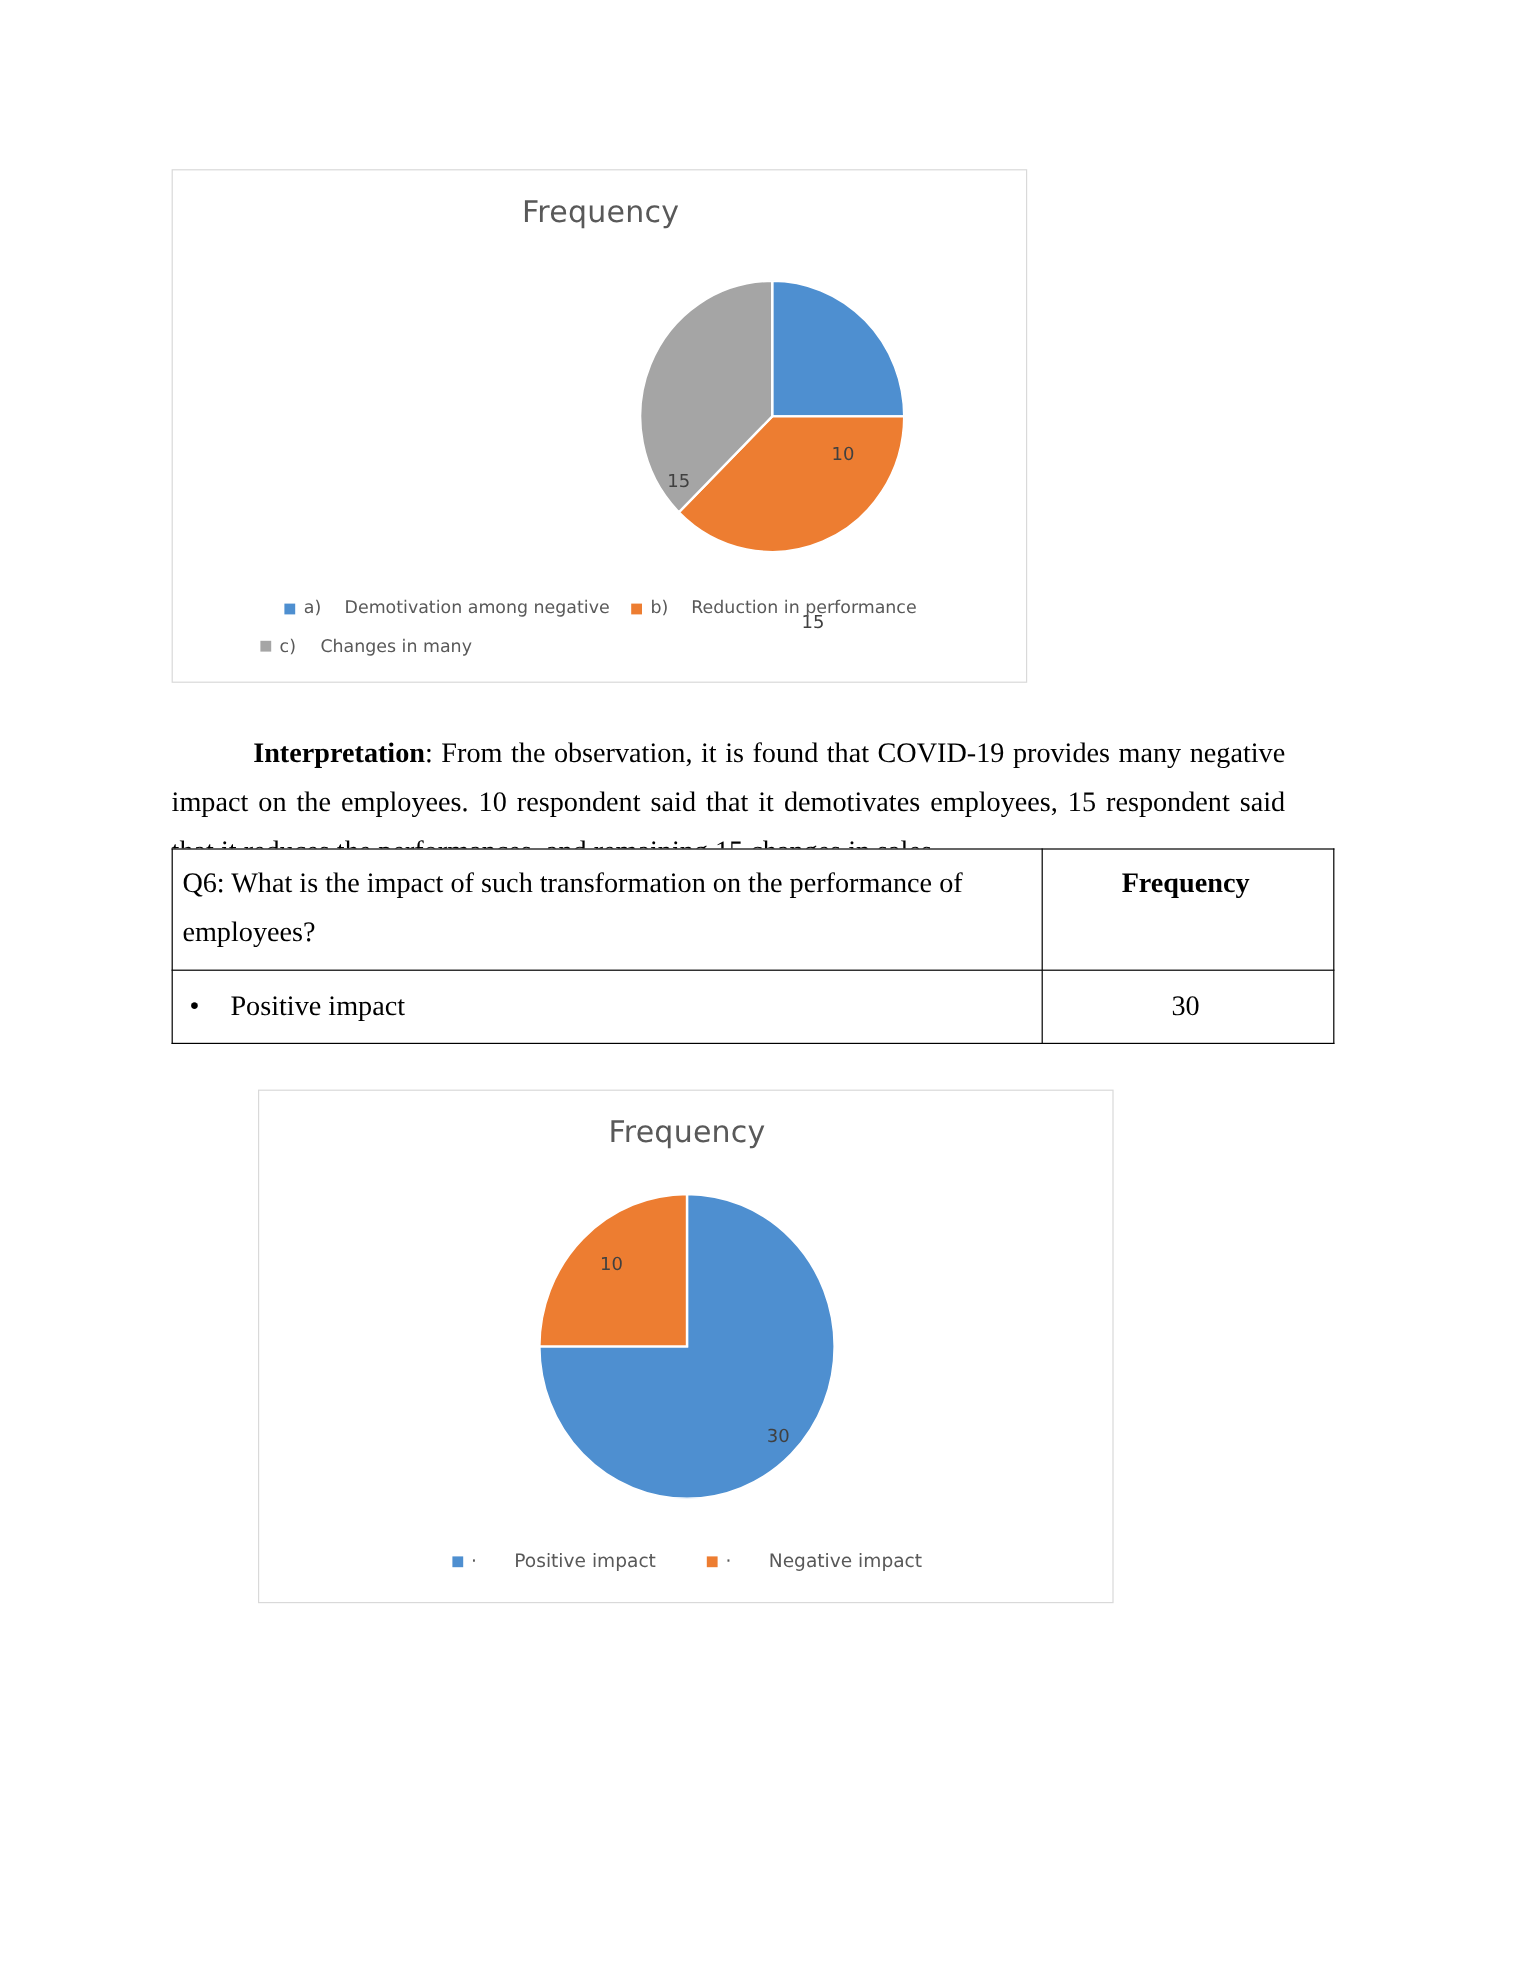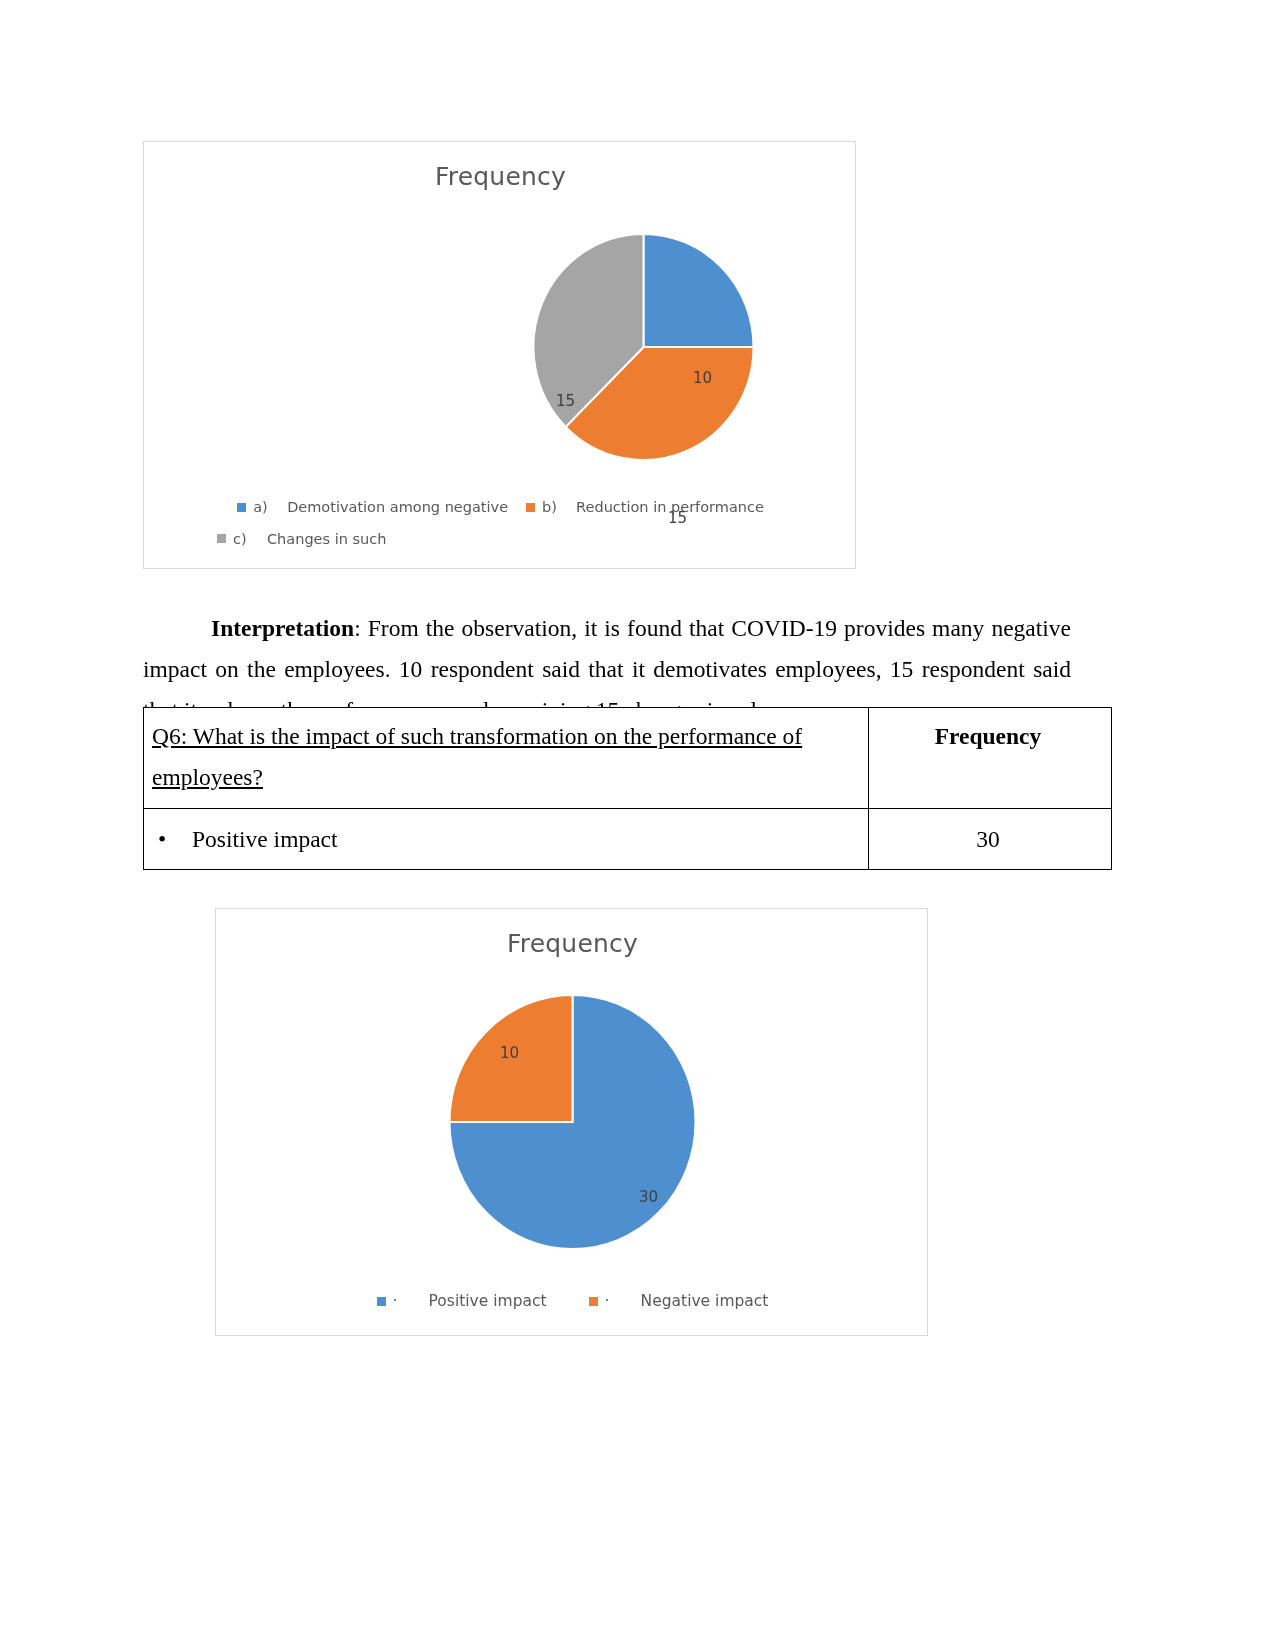--- a/index.html
+++ b/index.html
@@ -117,21 +117,21 @@
   }
   .qtable td {
     border: 1px solid #000000;
     font-family: "Liberation Serif", serif;
     font-size: 23.5px;
     vertical-align: top;
     padding: 8px 12px 10px 8px;
     line-height: 41px;
     color: #000;
   }
-  .qtable .q-cell { width: 704px; text-decoration: underline; }
+  .qtable .q-cell { width: 704px; }
   .qtable .f-cell {
     width: 222px;
     text-align: center;
     font-weight: bold;
   }
   .qtable .v-cell {
     text-align: center;
     font-weight: normal;
     vertical-align: middle;
   }
@@ -214,21 +214,21 @@
       <span class="legend-item">
         <span class="legend-swatch" style="background:#ed7d31;"></span>
         <span class="legend-key">b)</span>
         <span>Reduction in performance</span>
       </span>
     </div>
     <div class="legend-row r2" style="justify-content:flex-start; padding-left:73px;">
       <span class="legend-item">
         <span class="legend-swatch" style="background:#a5a5a5;"></span>
         <span class="legend-key">c)</span>
-        <span>Changes in such</span>
+        <span>Changes in many</span>
       </span>
     </div>
   </div>
 </div>
 
 <p class="interpretation"><b>Interpretation</b><span>: From the observation, it is found that COVID-19 provides many negative impact on the employees. 10 respondent said that it demotivates employees, 15 respondent said that it reduces the performances, and remaining 15 changes in sales.</span></p>
 
 <table class="qtable">
   <tbody>
     <tr>

